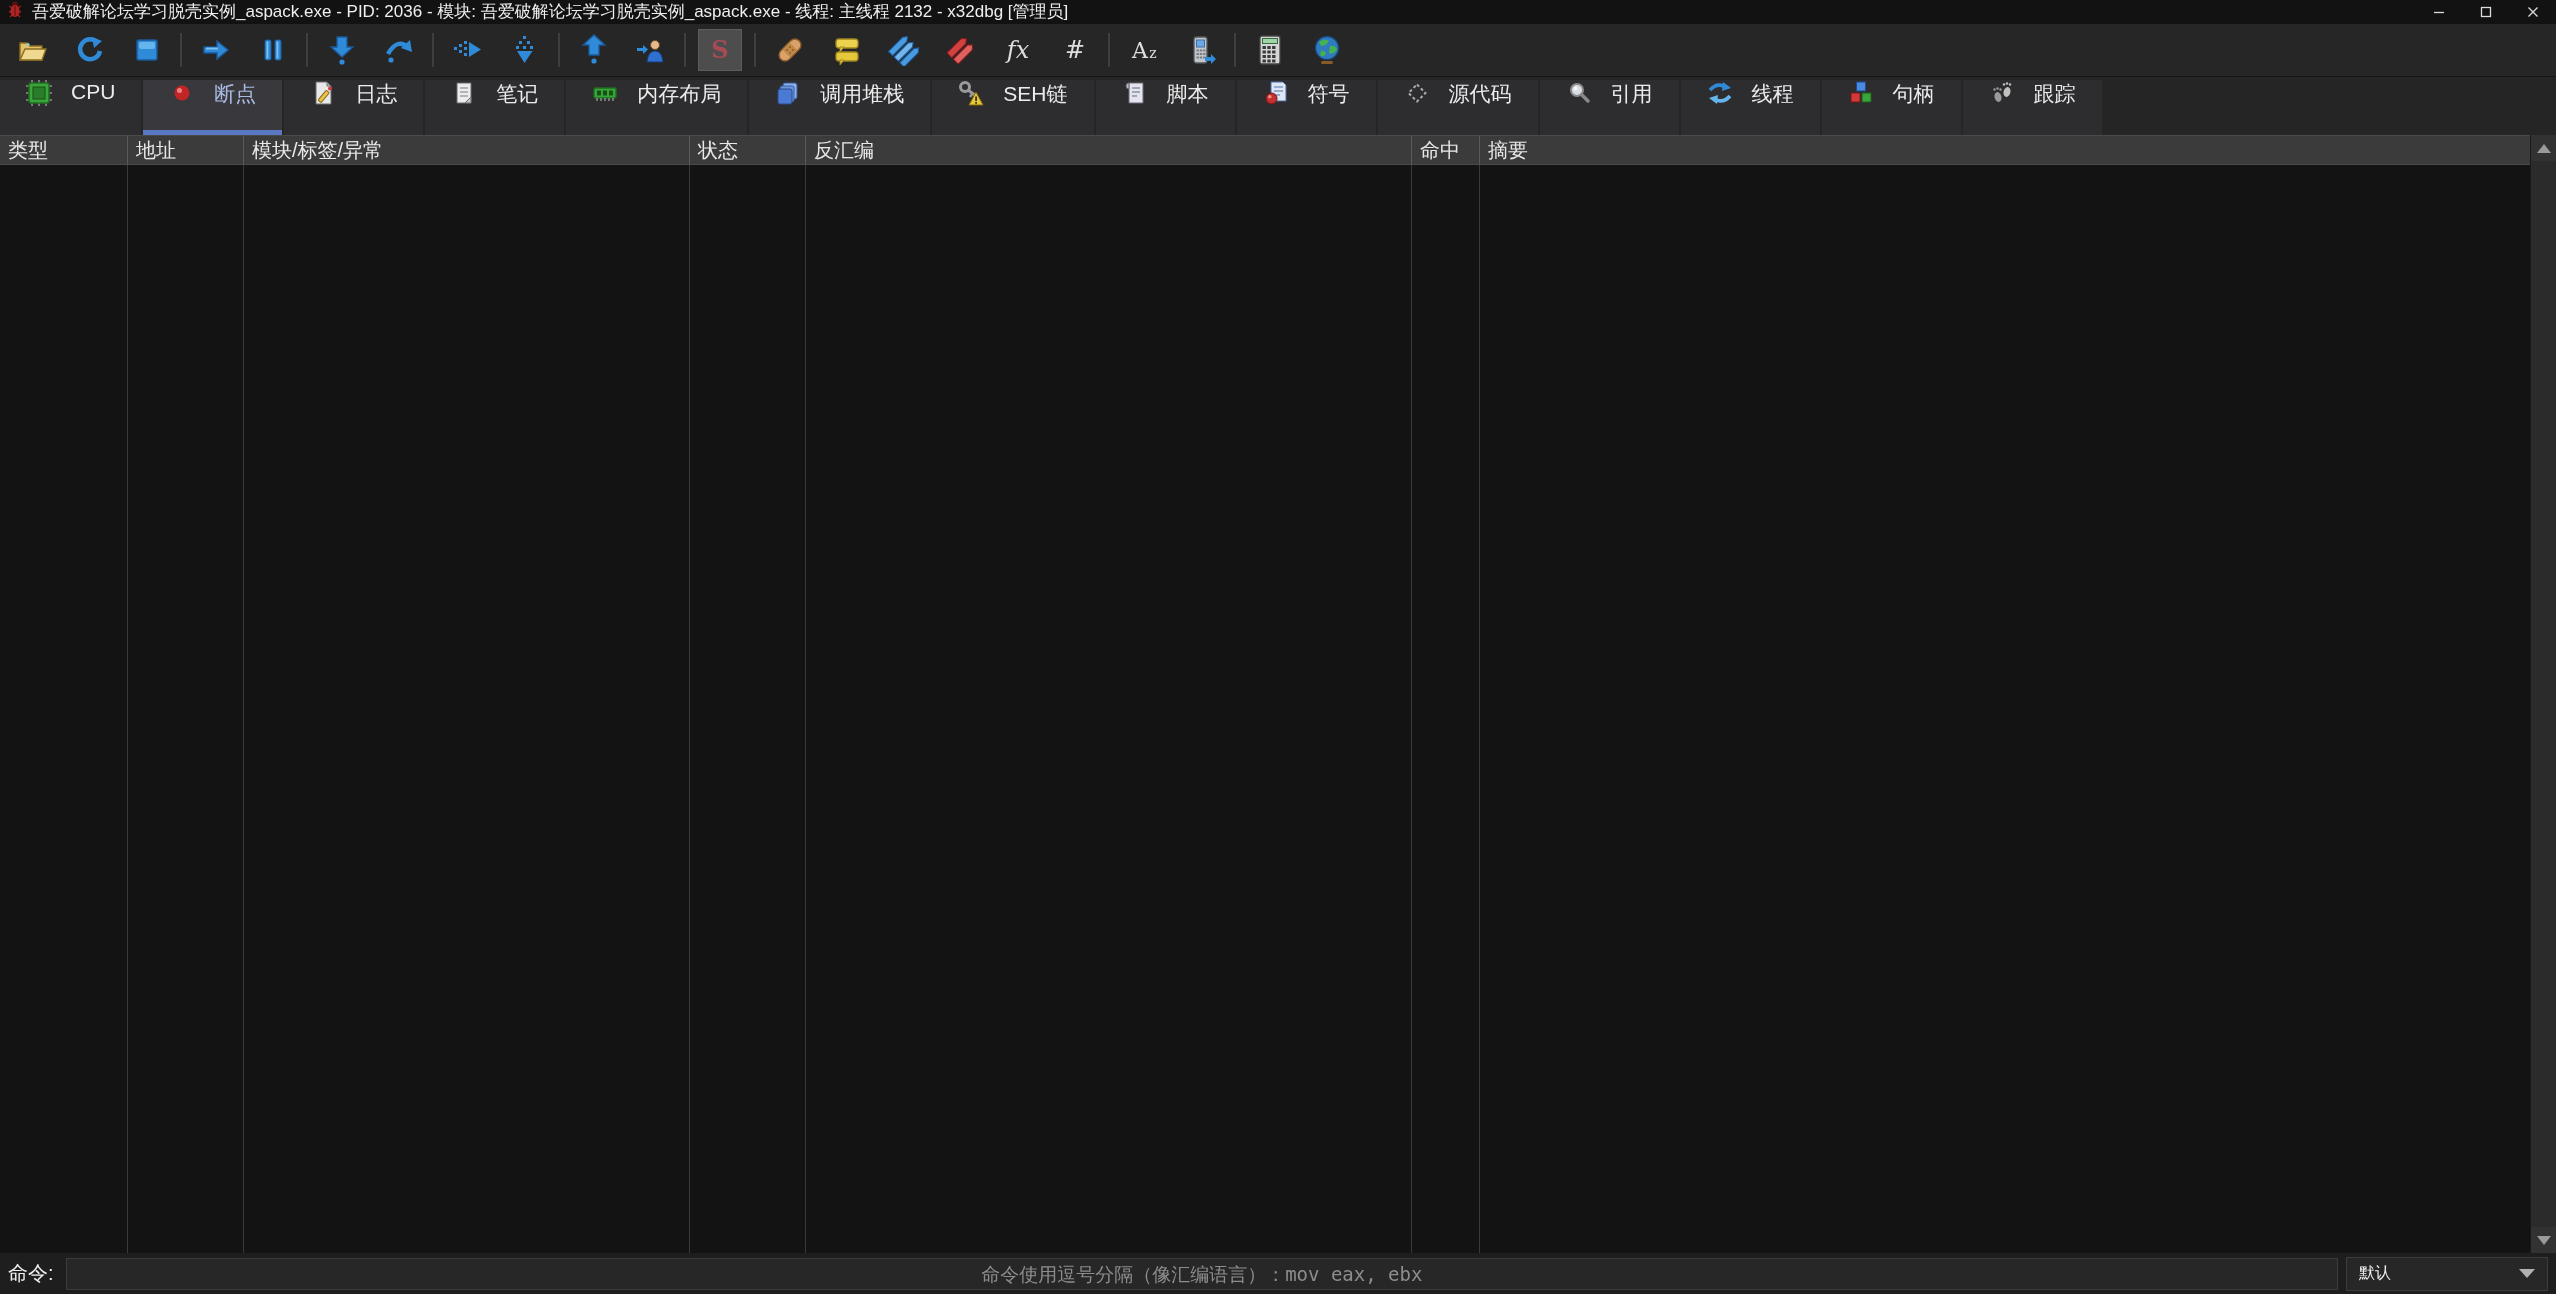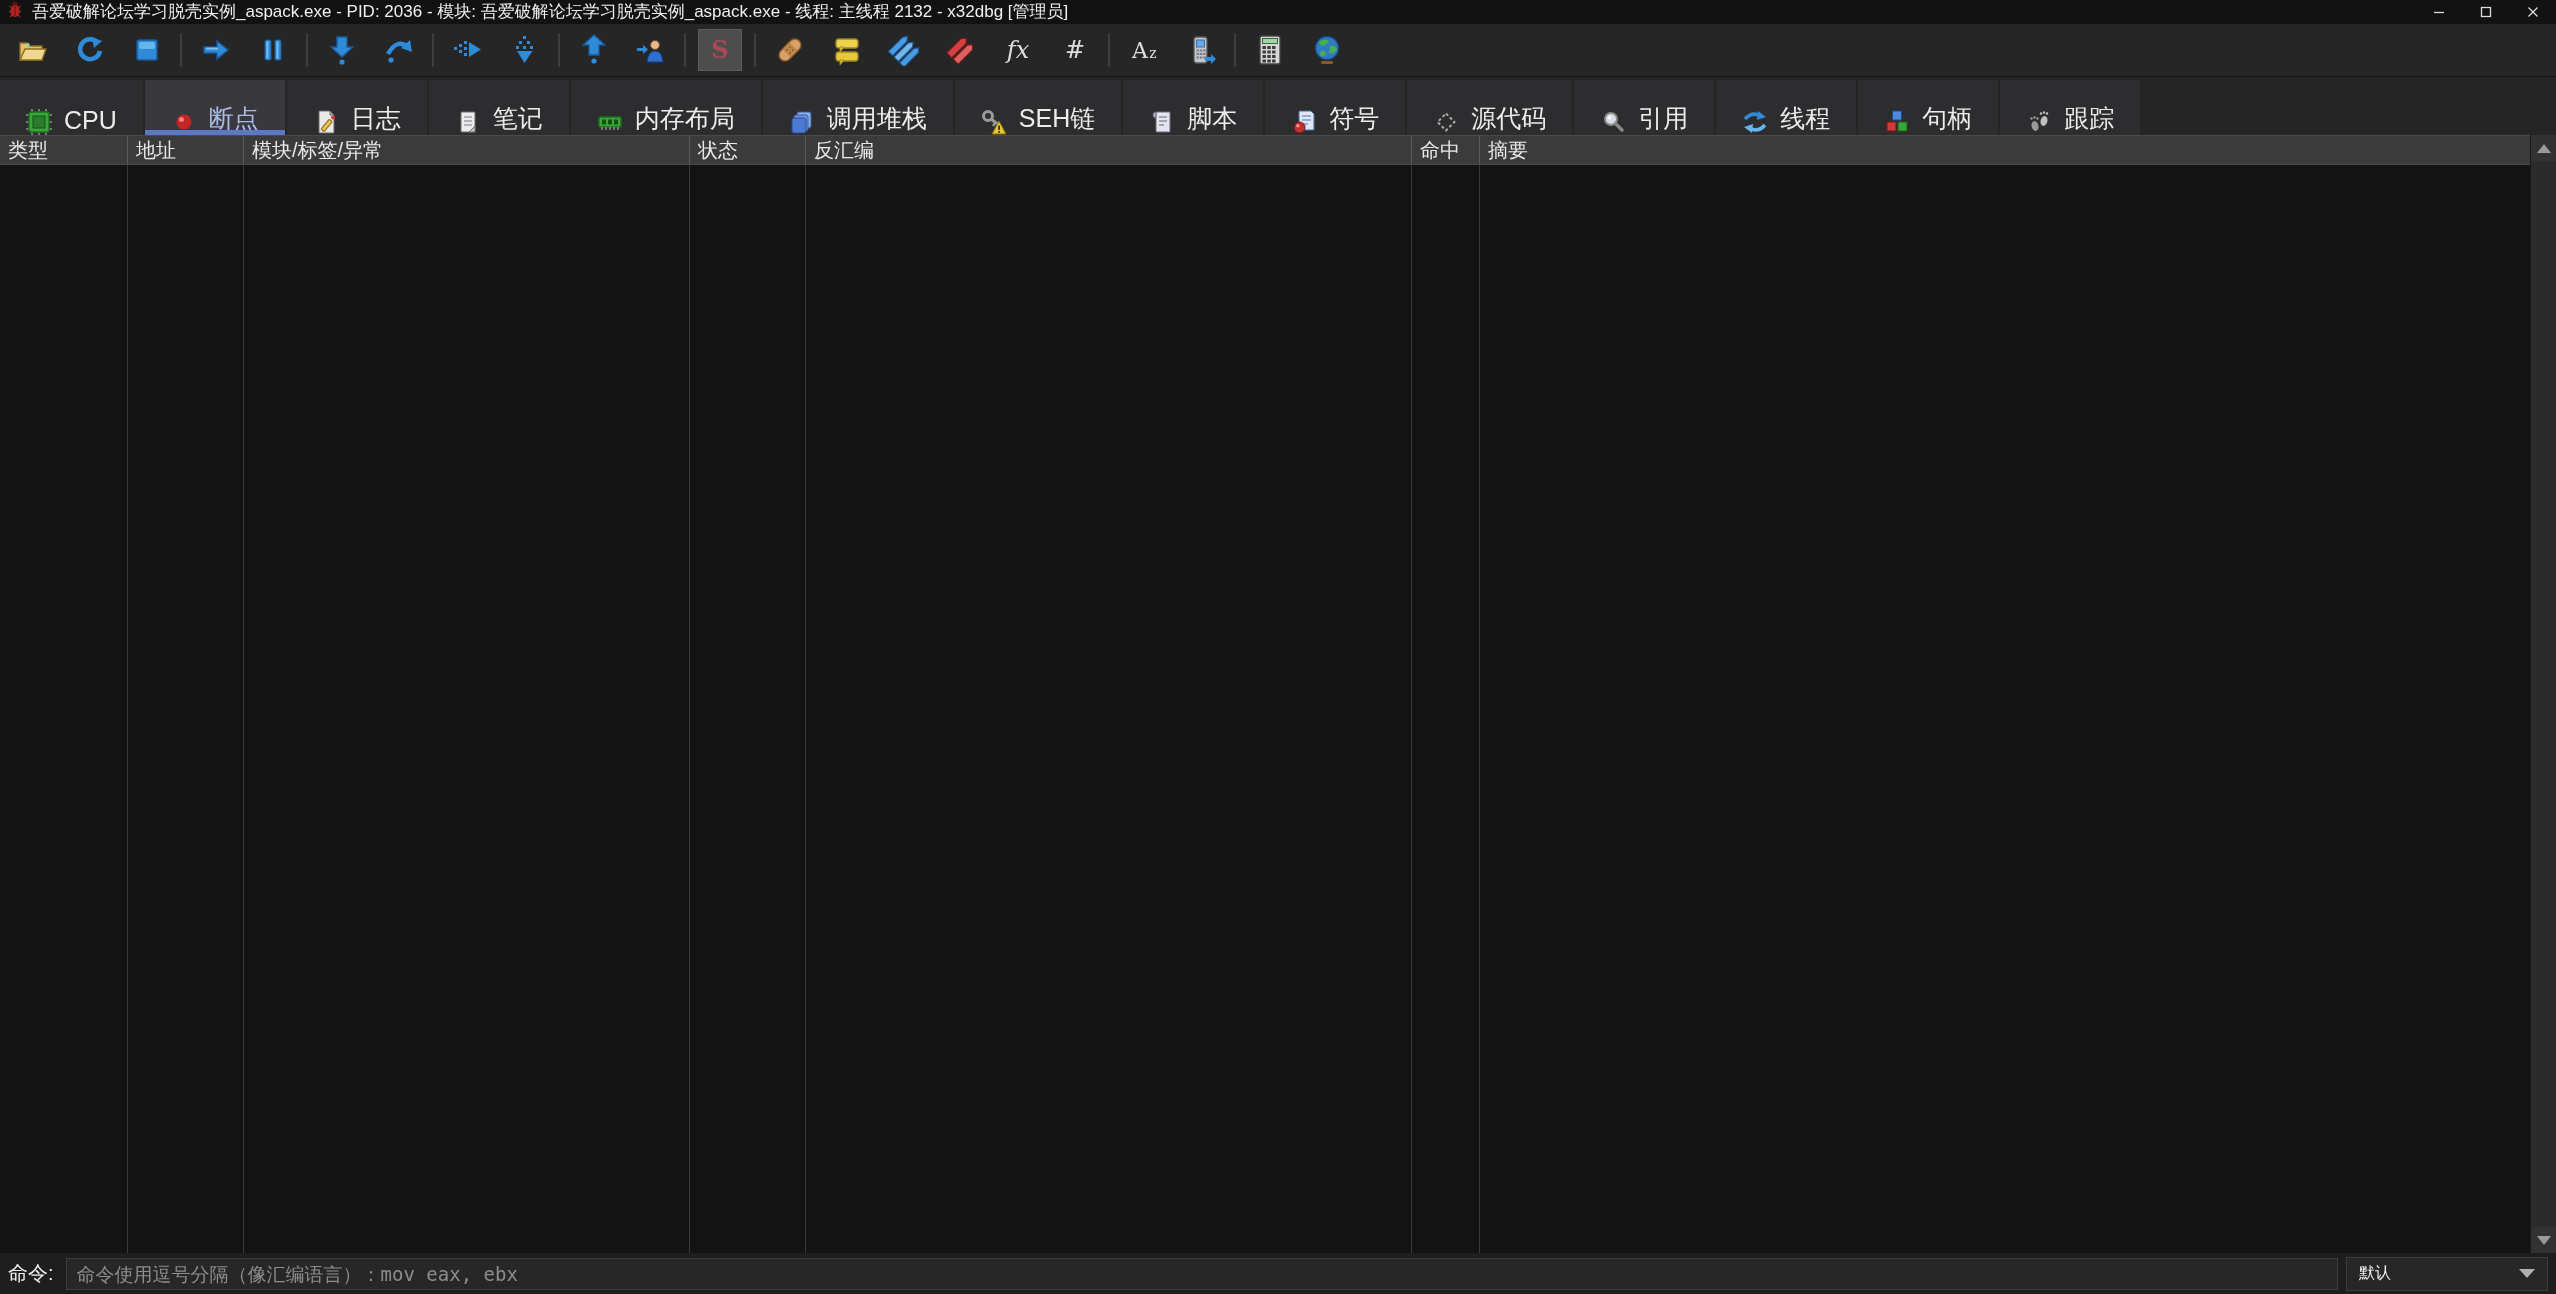--- a/index.html
+++ b/index.html
@@ -21,21 +21,21 @@
 
   
   .toolbar { height:53px; background:#262626; display:flex; align-items:center; padding:0 4px; border-bottom:1px solid #161616; flex:0 0 auto; }
   .tbtn { width:57px; height:46px; display:flex; align-items:center; justify-content:center; }
   .tbtn.pressed { background:#4d4d4d; border:1px solid #5c5c5c; width:44px; height:42px; margin:0 7px; }
   .tsep { width:2px; height:34px; background:#3e3e3e; margin:0 5px; flex:0 0 auto; }
   .gtxt { font-family:"DejaVu Serif",serif; fill:#dedede; }
 
   
   .tabbar { height:58px; background:#252526; display:flex; align-items:stretch; gap:2px; padding-top:3px; flex:0 0 auto; }
-  .tab { display:flex; align-items:flex-end; gap:12px; padding:0 26px; background:#2d2d30; font-size:25px; color:#ececec; position:relative; white-space:nowrap; }
+  .tab { display:flex; align-items:flex-start; gap:19px; padding:0 26px; background:#2d2d30; font-size:21px; color:#ececec; position:relative; white-space:nowrap; }
   .tab.active { background:#38383d; color:#a9bbe3; }
   .tab.active::after { content:''; position:absolute; left:0; right:0; bottom:0; height:5px; background:#5b79c2; }
   .ticon { width:26px; height:26px; display:flex; align-items:center; justify-content:center; }
 
   
   .content { flex:1 1 auto; display:flex; min-height:0; }
   .tablewrap { flex:1 1 auto; display:flex; flex-direction:column; min-width:0; }
   .thead { height:30px; background:#3b3b3b; border-top:1px solid #4a4a4a; border-bottom:1px solid #4a4a4a; display:flex; flex:0 0 auto; }
   .th { font-size:20px; color:#e8e8e8; line-height:28px; padding-left:8px; border-right:1px solid #5a5a5a; overflow:hidden; white-space:nowrap; }
   .c0{width:128px;} .c1{width:116px;} .c2{width:446px;} .c3{width:116px;} .c4{width:606px;} .c5{width:68px;} .c6{flex:1; border-right:none;}
@@ -45,21 +45,21 @@
   
   .vscroll { width:26px; background:#2b2b2b; border-left:1px solid #191919; display:flex; flex-direction:column; flex:0 0 auto; }
   .sbtn { height:26px; display:flex; align-items:center; justify-content:center; background:#323232; }
   .tri-up { width:0; height:0; border-left:7px solid transparent; border-right:7px solid transparent; border-bottom:9px solid #9a9a9a; }
   .tri-dn { width:0; height:0; border-left:7px solid transparent; border-right:7px solid transparent; border-top:9px solid #9a9a9a; }
   .strack { flex:1; }
 
   
   .cmdbar { height:41px; background:#1e1e1e; display:flex; align-items:center; padding:0 8px; flex:0 0 auto; }
   .cmdlabel { font-size:20px; color:#f0f0f0; margin-right:12px; white-space:nowrap; }
-  .cmdinput { flex:1; height:32px; background:#272727; border:1px solid #3c3c3c; color:#cccccc; font-family:"DejaVu Sans Mono",monospace; font-size:19px; padding:0 10px; outline:none; }
+  .cmdinput { flex:1; height:32px; background:#272727; border:1px solid #3c3c3c; color:#cccccc; font-family:"DejaVu Sans Mono",monospace; font-size:19px; padding:0 10px; outline:none;text-align:center; }
   .cmdinput::placeholder { color:#8d8d8d; }
   .combo { width:202px; height:34px; margin-left:8px; background:#272727; border:1px solid #3c3c3c; display:flex; align-items:center; padding:0 12px; flex:0 0 auto; }
   .combo .val { font-size:16px; color:#f0f0f0; }
   .caret { margin-left:auto; width:0; height:0; border-left:8px solid transparent; border-right:8px solid transparent; border-top:9px solid #b0b0b0; }
 
   
   .statusbar { height:42px; background:#1d1d1d; border-top:1px solid #2e2e2e; display:flex; align-items:center; padding:0 12px; flex:0 0 auto; }
   .state { color:#b9b24a; font-size:21px; margin-left:30px; margin-right:48px; white-space:nowrap; }
   .msg { font-size:20px; color:#ededed; white-space:nowrap; overflow:hidden; }
   .lnk { color:#8aa2e8; text-decoration:underline; font-family:"DejaVu Sans Mono",monospace; font-size:19px; }

